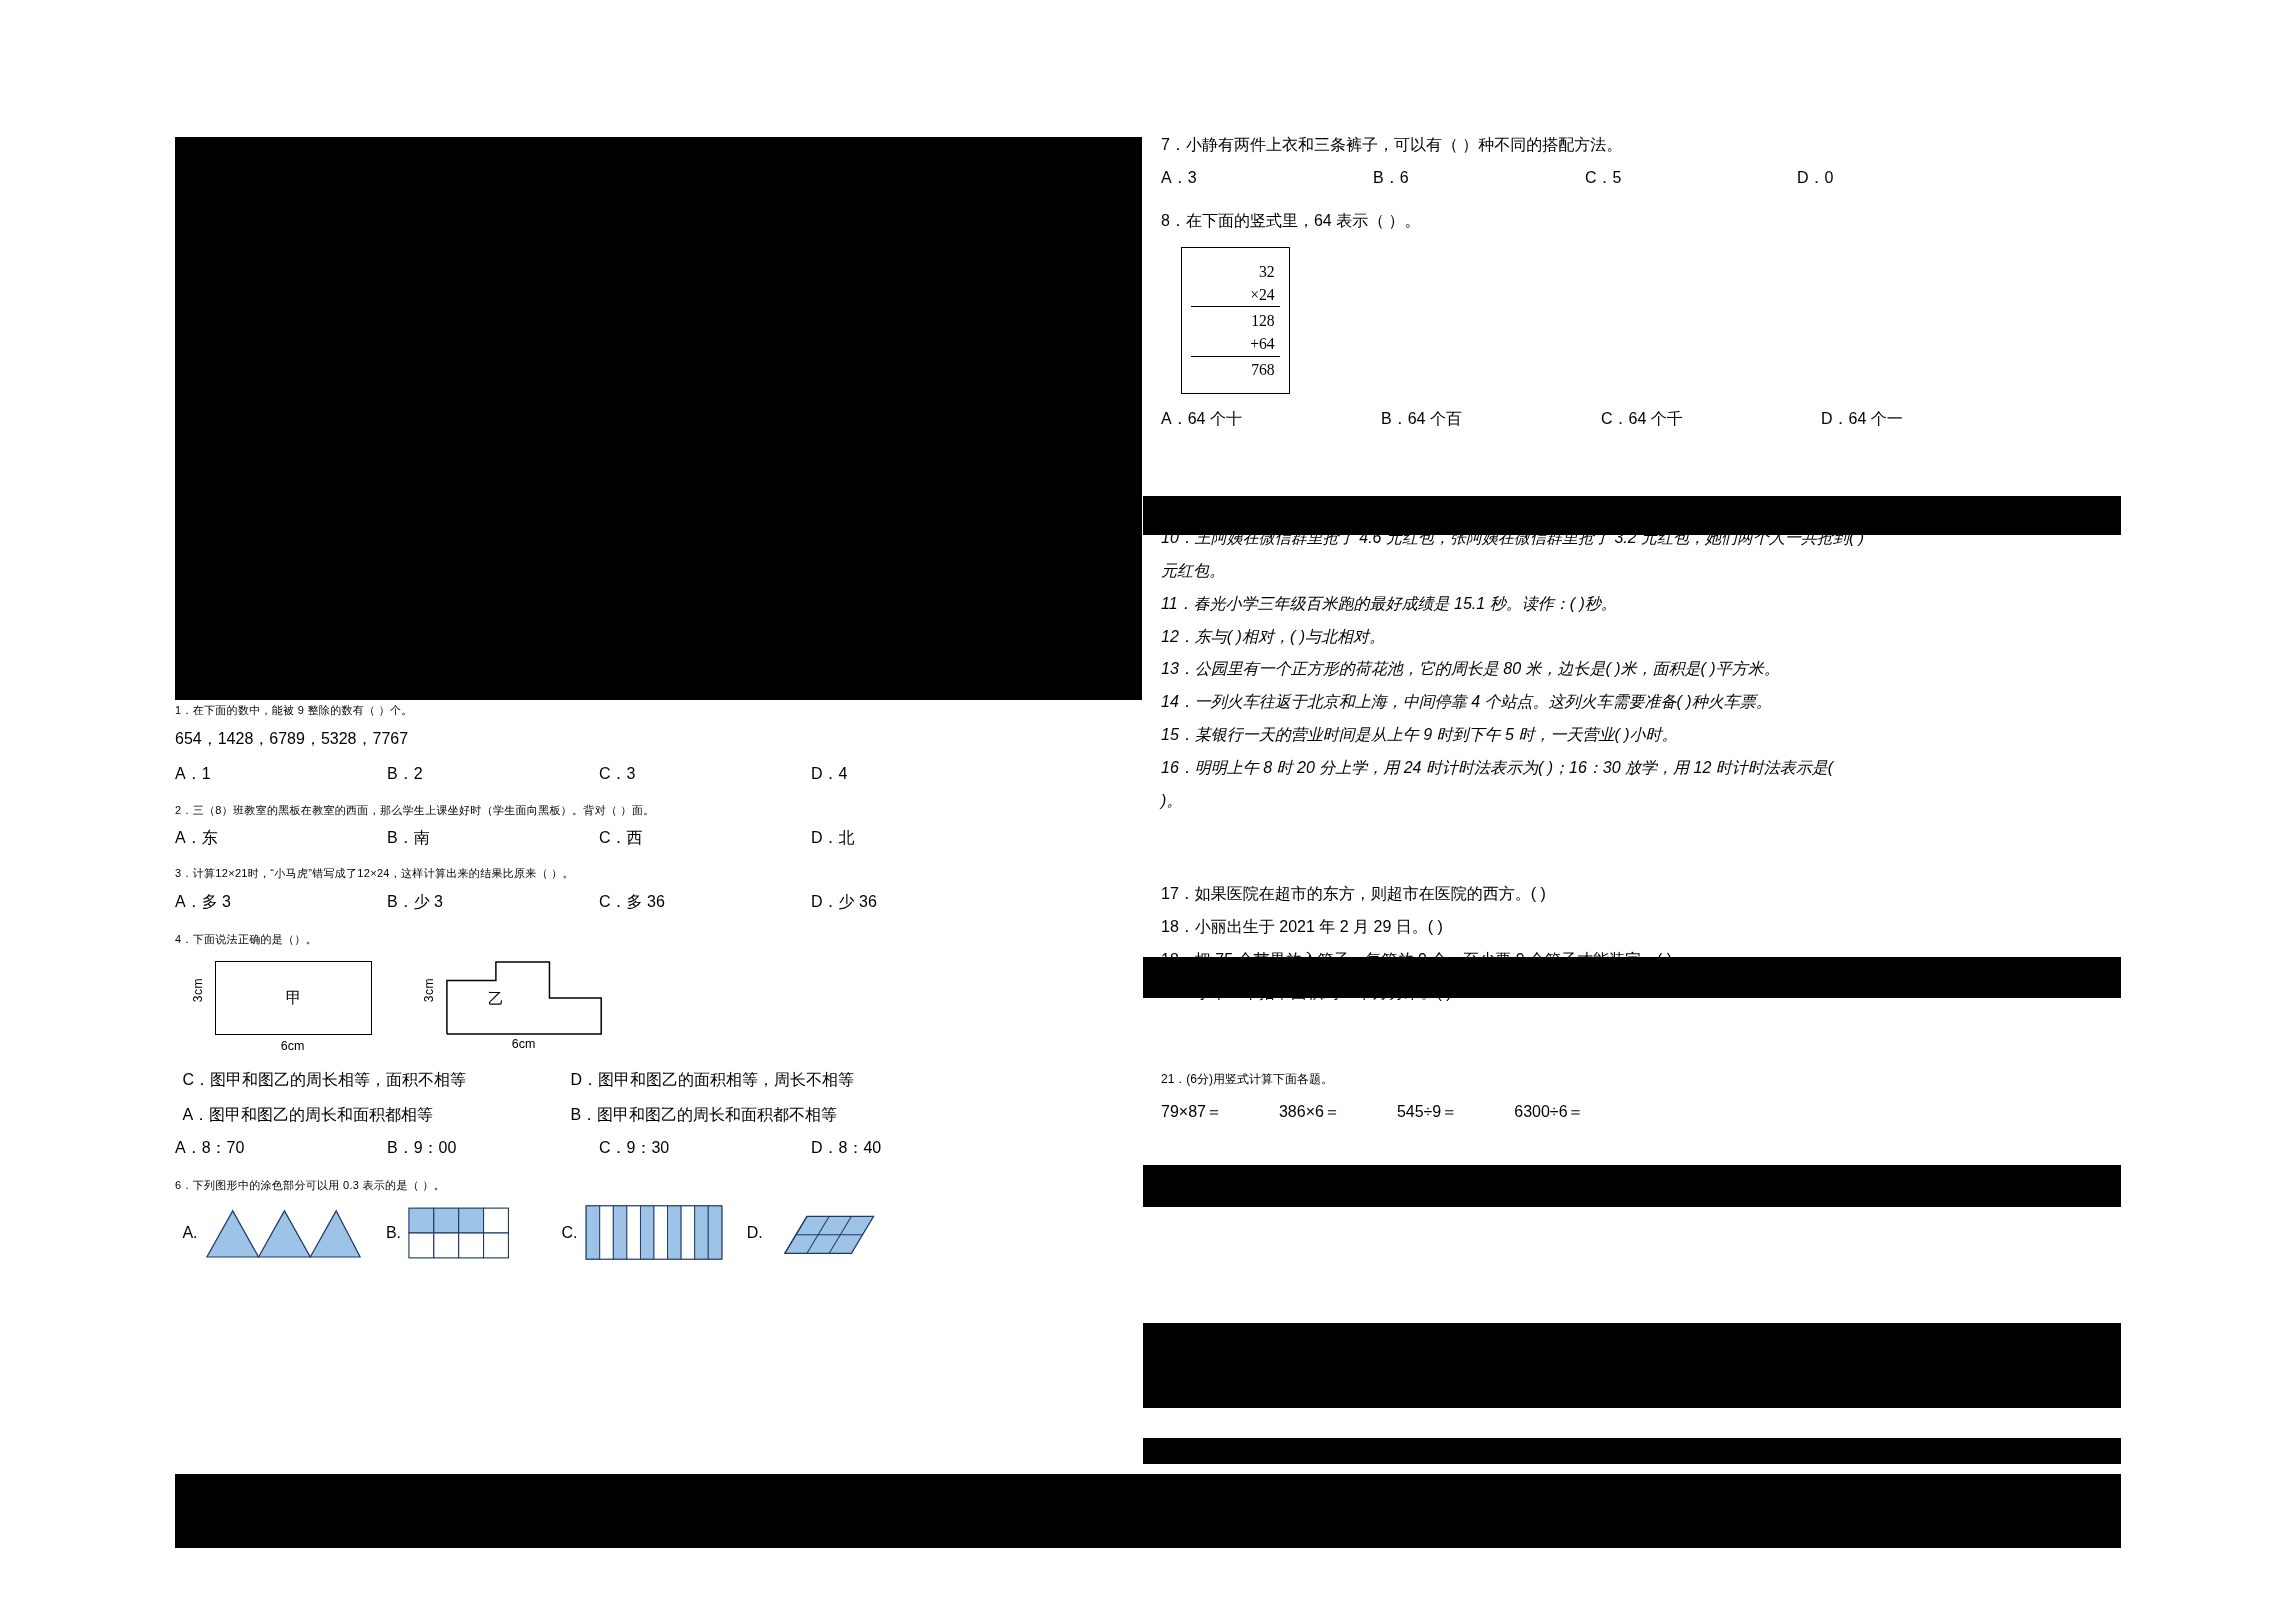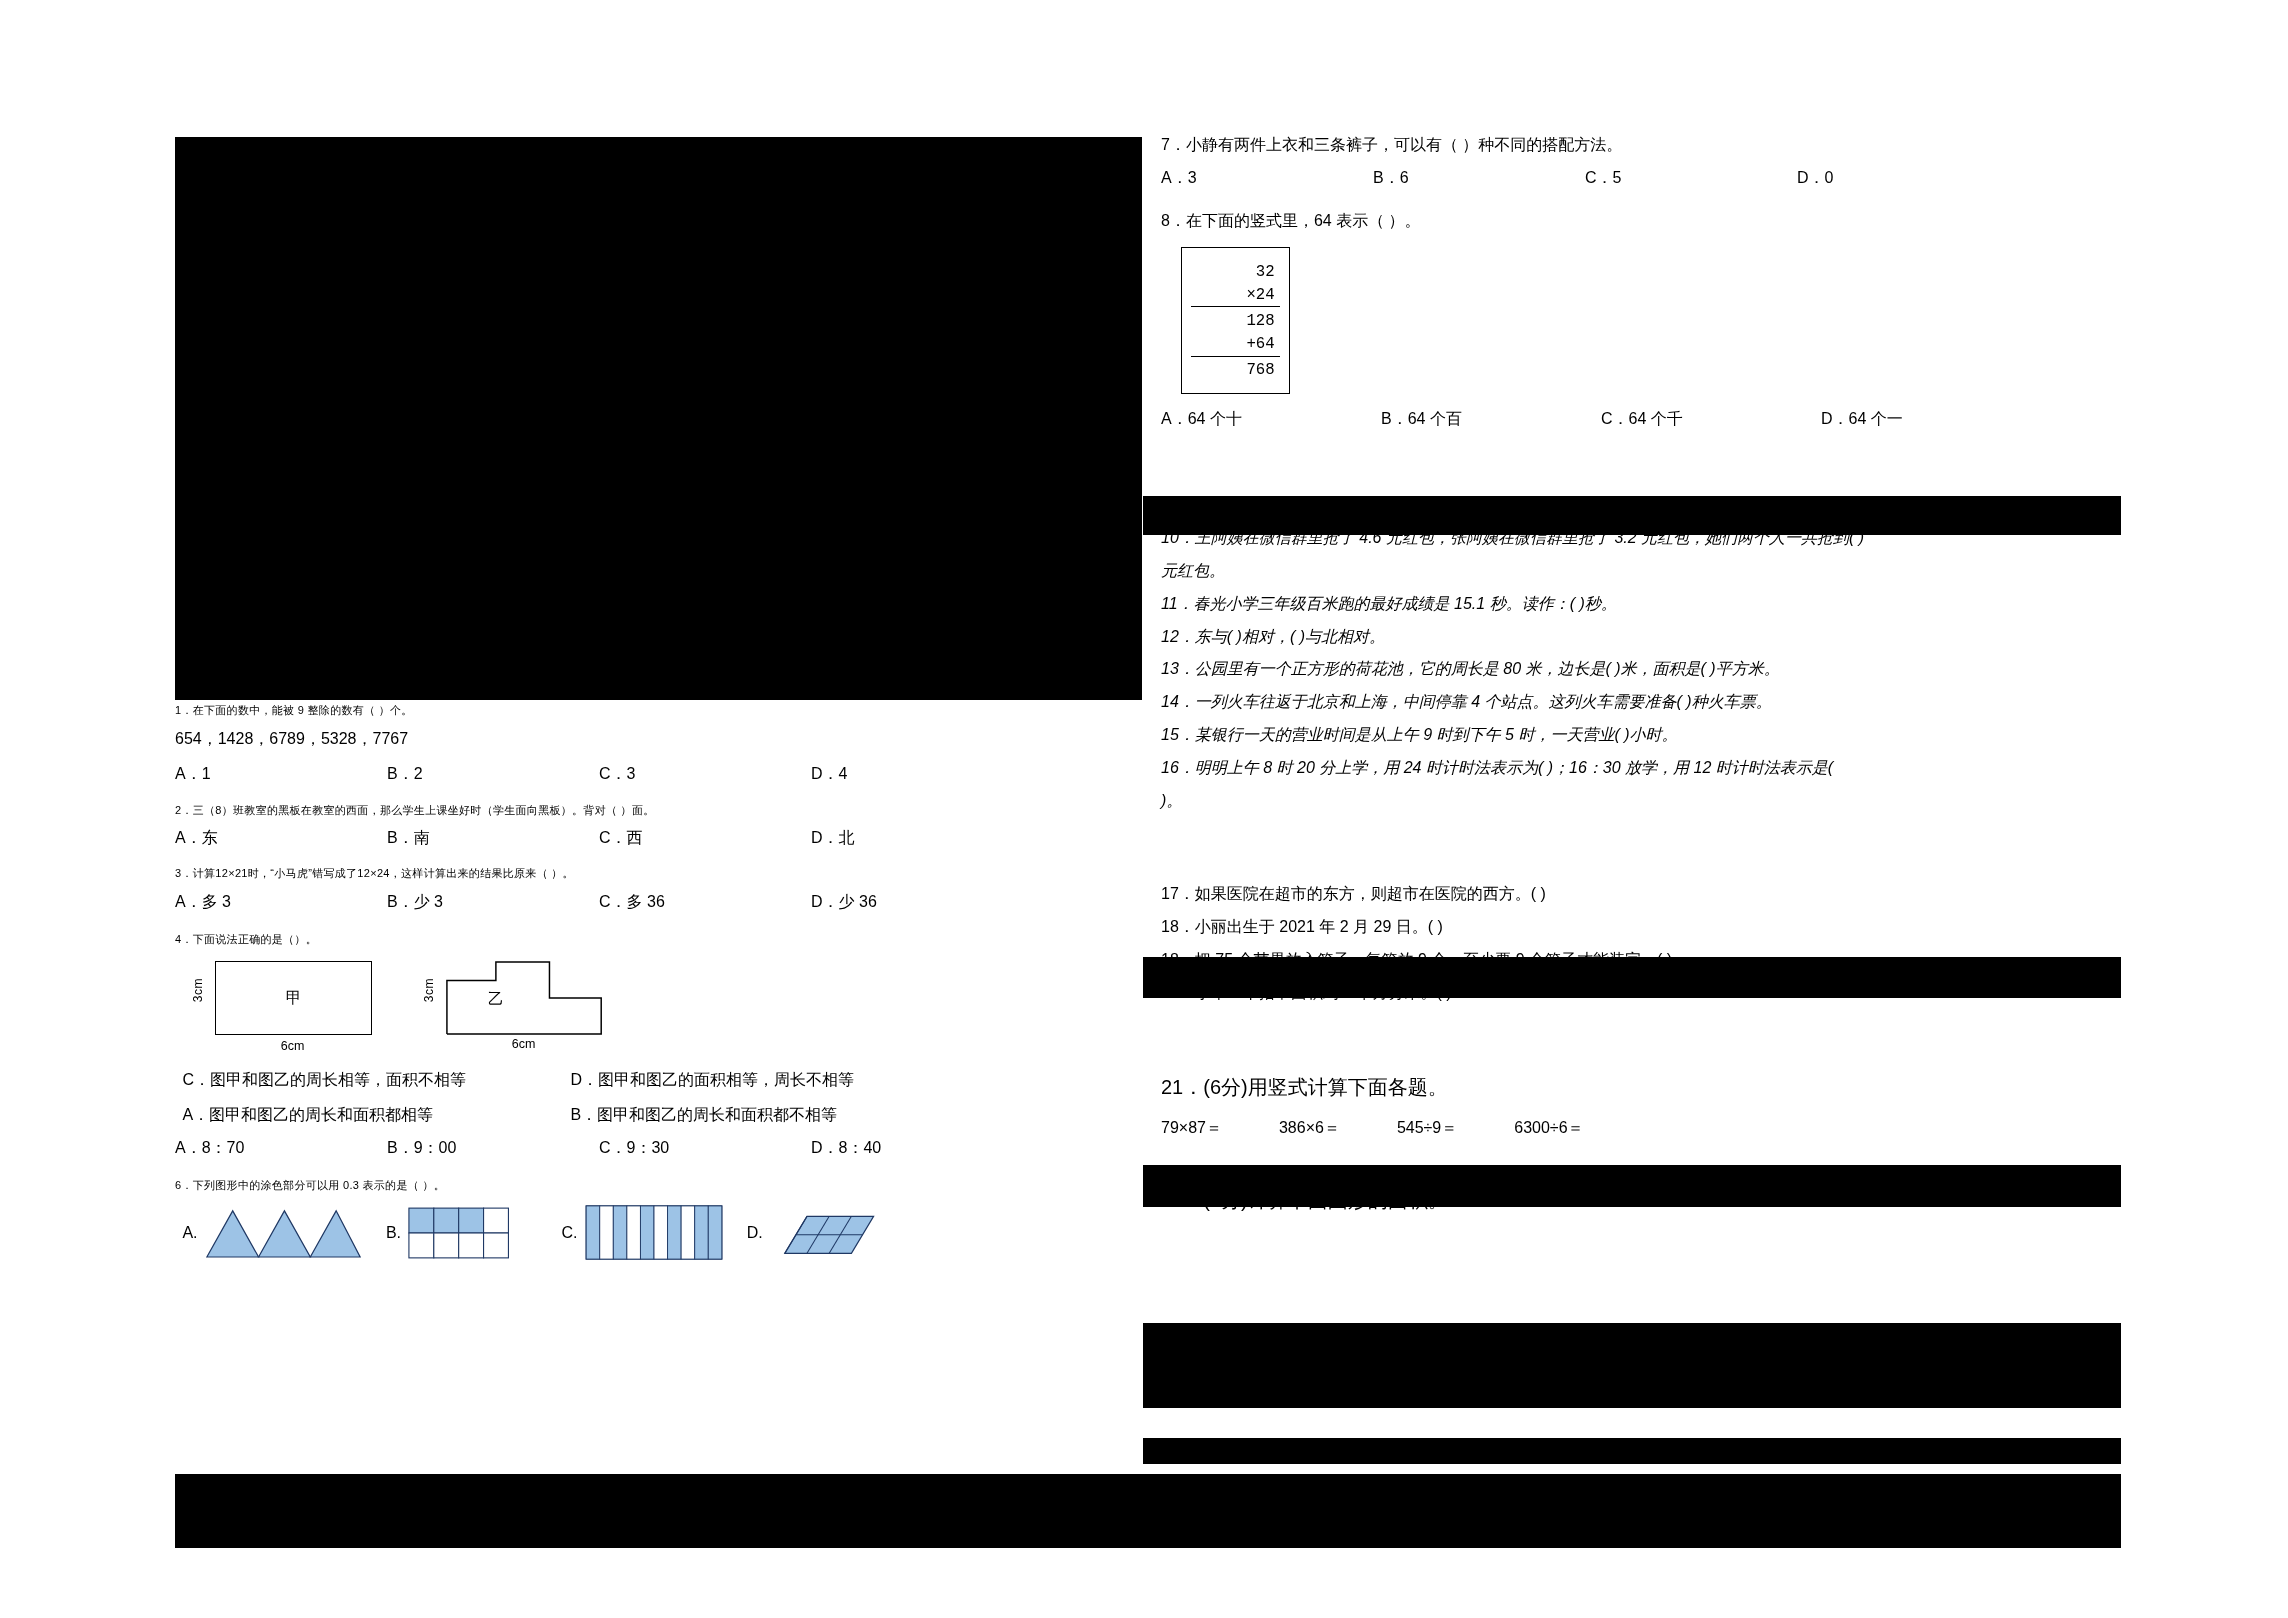--- a/index.html
+++ b/index.html
@@ -55,36 +55,36 @@
   }
   .opts .o {
     flex: 0 0 auto;
   }
   .nums {
     font-size: 16px;
     line-height: 2.0;
     margin: 0 0 3.7px 0;
   }
   .sec-title {
-    font-size: 20px;
+    font-size: 12px;
     line-height: 2.0;
     font-weight: normal;
   }
   
   .vmult {
     border: 0.9px solid #000;
     width: 89px;
     padding: 13px 9.2px 11px 9.2px;
     margin: 9.2px 0 9.2px 20px;
     font-size: 15.7px;
     line-height: 1.45;
     text-align: right;
     font-family: "Liberation Serif", serif;
   }
-  .vmult .row { padding-right: 5.5px; font-family: Liberation Mono, monospace; }
+  .vmult .row { padding-right: 5.5px; }
   
   .fig4 {
     display: flex;
     align-items: flex-start;
     margin: 11px 0 9.2px 20px;
     gap: 54px;
   }
   .fig-wrap { position: relative; }
   .vlabel {
     position: absolute;

